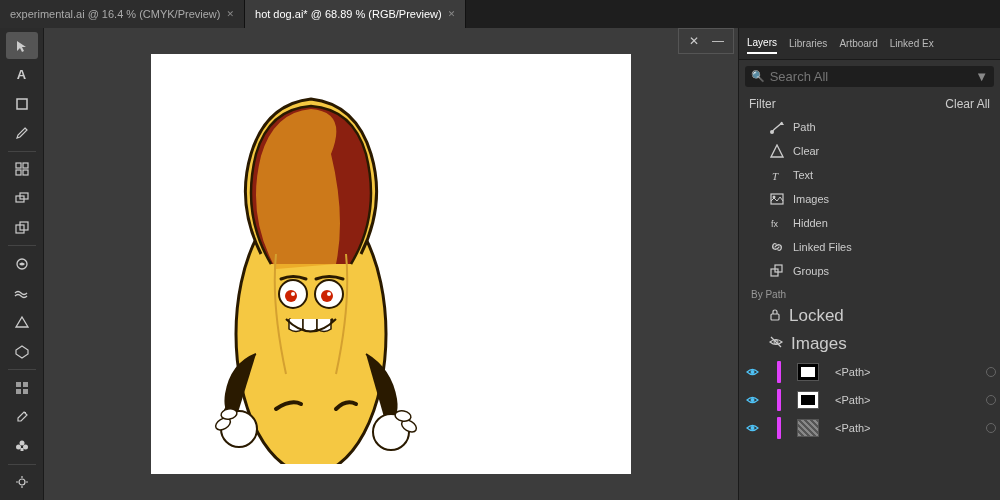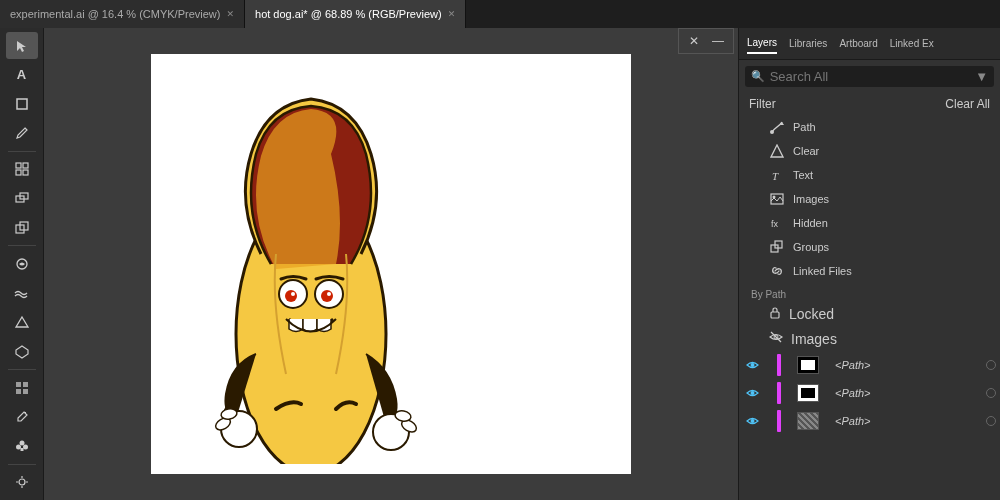--- a/index.html
+++ b/index.html
@@ -178,21 +178,20 @@
       font-size: 12px;
       flex-shrink: 0;
     }
     .layer-row {
       display: flex;
       align-items: center;
       height: 28px;
       gap: 16px;
       padding: 0 4px;
       cursor: pointer;
-      font-style: italic;
     }
     .eye-icon {
       width: 18px;
       height: 18px;
       display: flex;
       align-items: center;
       justify-content: center;
       color: #4fc3f7;
       font-size: 10px;
       flex-shrink: 0;
@@ -240,21 +239,21 @@
       font-size: 10px;
       padding: 6px 12px 2px;
     }
     .locked-item, .hidden-item {
       display: flex;
       align-items: center;
       padding: 4px 10px 4px 30px;
       gap: 8px;
       cursor: pointer;
       color: #ccc;
-      font-size: 14px;
+      font-size: 17px;
     }
 
     
     .canvas-toolbar {
       position: absolute;
       top: 0;
       right: 4px;
       display: flex;
       align-items: center;
       background: #3c3c3c;
@@ -520,34 +519,34 @@
       <span class="fi-icon">
         <svg width="14" height="14" viewBox="0 0 14 14">
             <text x="1" y="11" font-size="9" fill="#ccc" font-family="Arial">fx</text>
           </svg>
       </span>
       <span>Hidden</span>
     </div>
     <div class="filter-item">
       <span class="fi-icon">
         <svg width="14" height="14" viewBox="0 0 14 14">
+            <path d="M5 7 Q7 4 10 5 Q12 6 11 9 Q10 11 8 10" fill="none" stroke="#ccc" stroke-width="1.3" stroke-linecap="round"></path>
+            <path d="M9 7 Q7 10 4 9 Q2 8 3 5 Q4 3 6 4" fill="none" stroke="#ccc" stroke-width="1.3" stroke-linecap="round"></path>
+          </svg>
+      </span>
+      <span>Linked Files</span>
+    </div>
+    <div class="filter-item">
+      <span class="fi-icon">
+        <svg width="14" height="14" viewBox="0 0 14 14">
             <rect x="1" y="5" width="7" height="7" fill="none" stroke="#ccc" stroke-width="1.2"></rect>
             <rect x="5" y="1" width="7" height="7" fill="none" stroke="#ccc" stroke-width="1.2"></rect>
           </svg>
       </span>
       <span>Groups</span>
-    </div>
-    <div class="filter-item">
-      <span class="fi-icon">
-        <svg width="14" height="14" viewBox="0 0 14 14">
-            <path d="M5 7 Q7 4 10 5 Q12 6 11 9 Q10 11 8 10" fill="none" stroke="#ccc" stroke-width="1.3" stroke-linecap="round"></path>
-            <path d="M9 7 Q7 10 4 9 Q2 8 3 5 Q4 3 6 4" fill="none" stroke="#ccc" stroke-width="1.3" stroke-linecap="round"></path>
-          </svg>
-      </span>
-      <span>Linked Files</span>
     </div>
 
     <div class="by-layer-label">By Path</div>
 
     <div class="locked-item">
       <span class="fi-icon">
         <svg width="12" height="12" viewBox="0 0 12 12">
             <rect x="2" y="5" width="8" height="6" fill="none" stroke="#ccc" stroke-width="1.2" rx="1"></rect>
             <path d="M4 5 L4 3 Q4 1 6 1 Q8 1 8 3 L8 5" fill="none" stroke="#ccc" stroke-width="1.2"></path>
           </svg>

